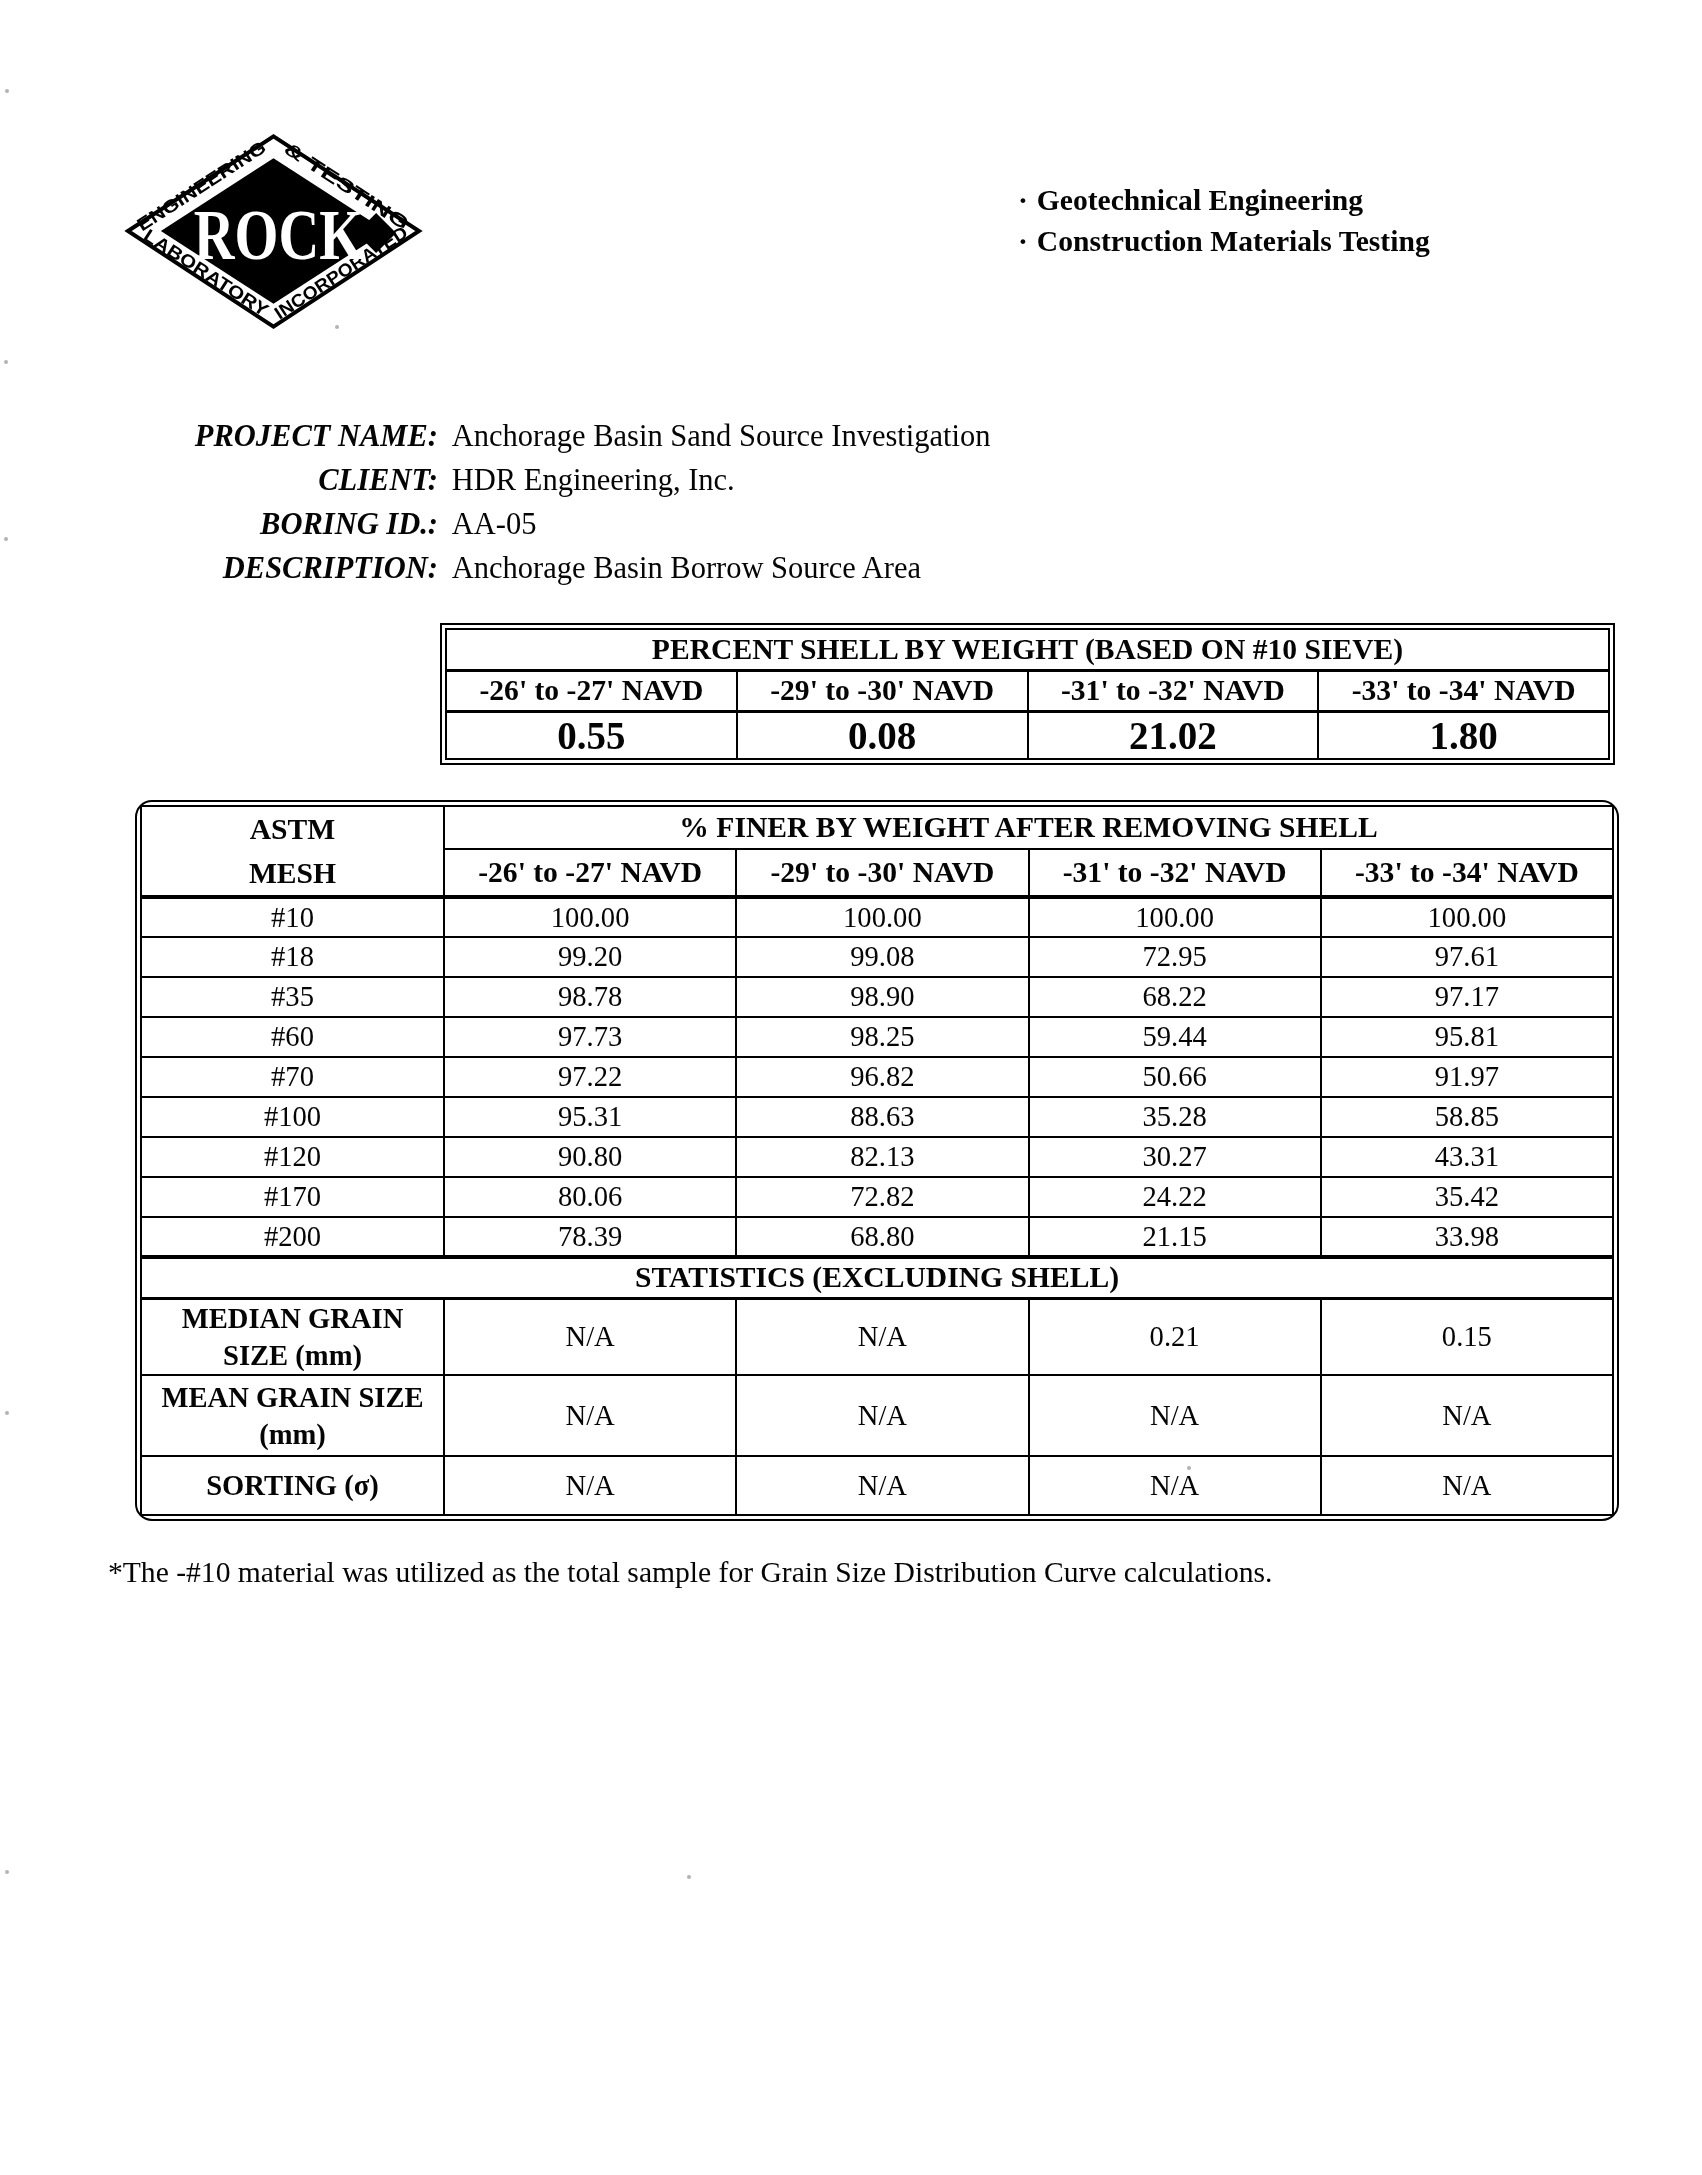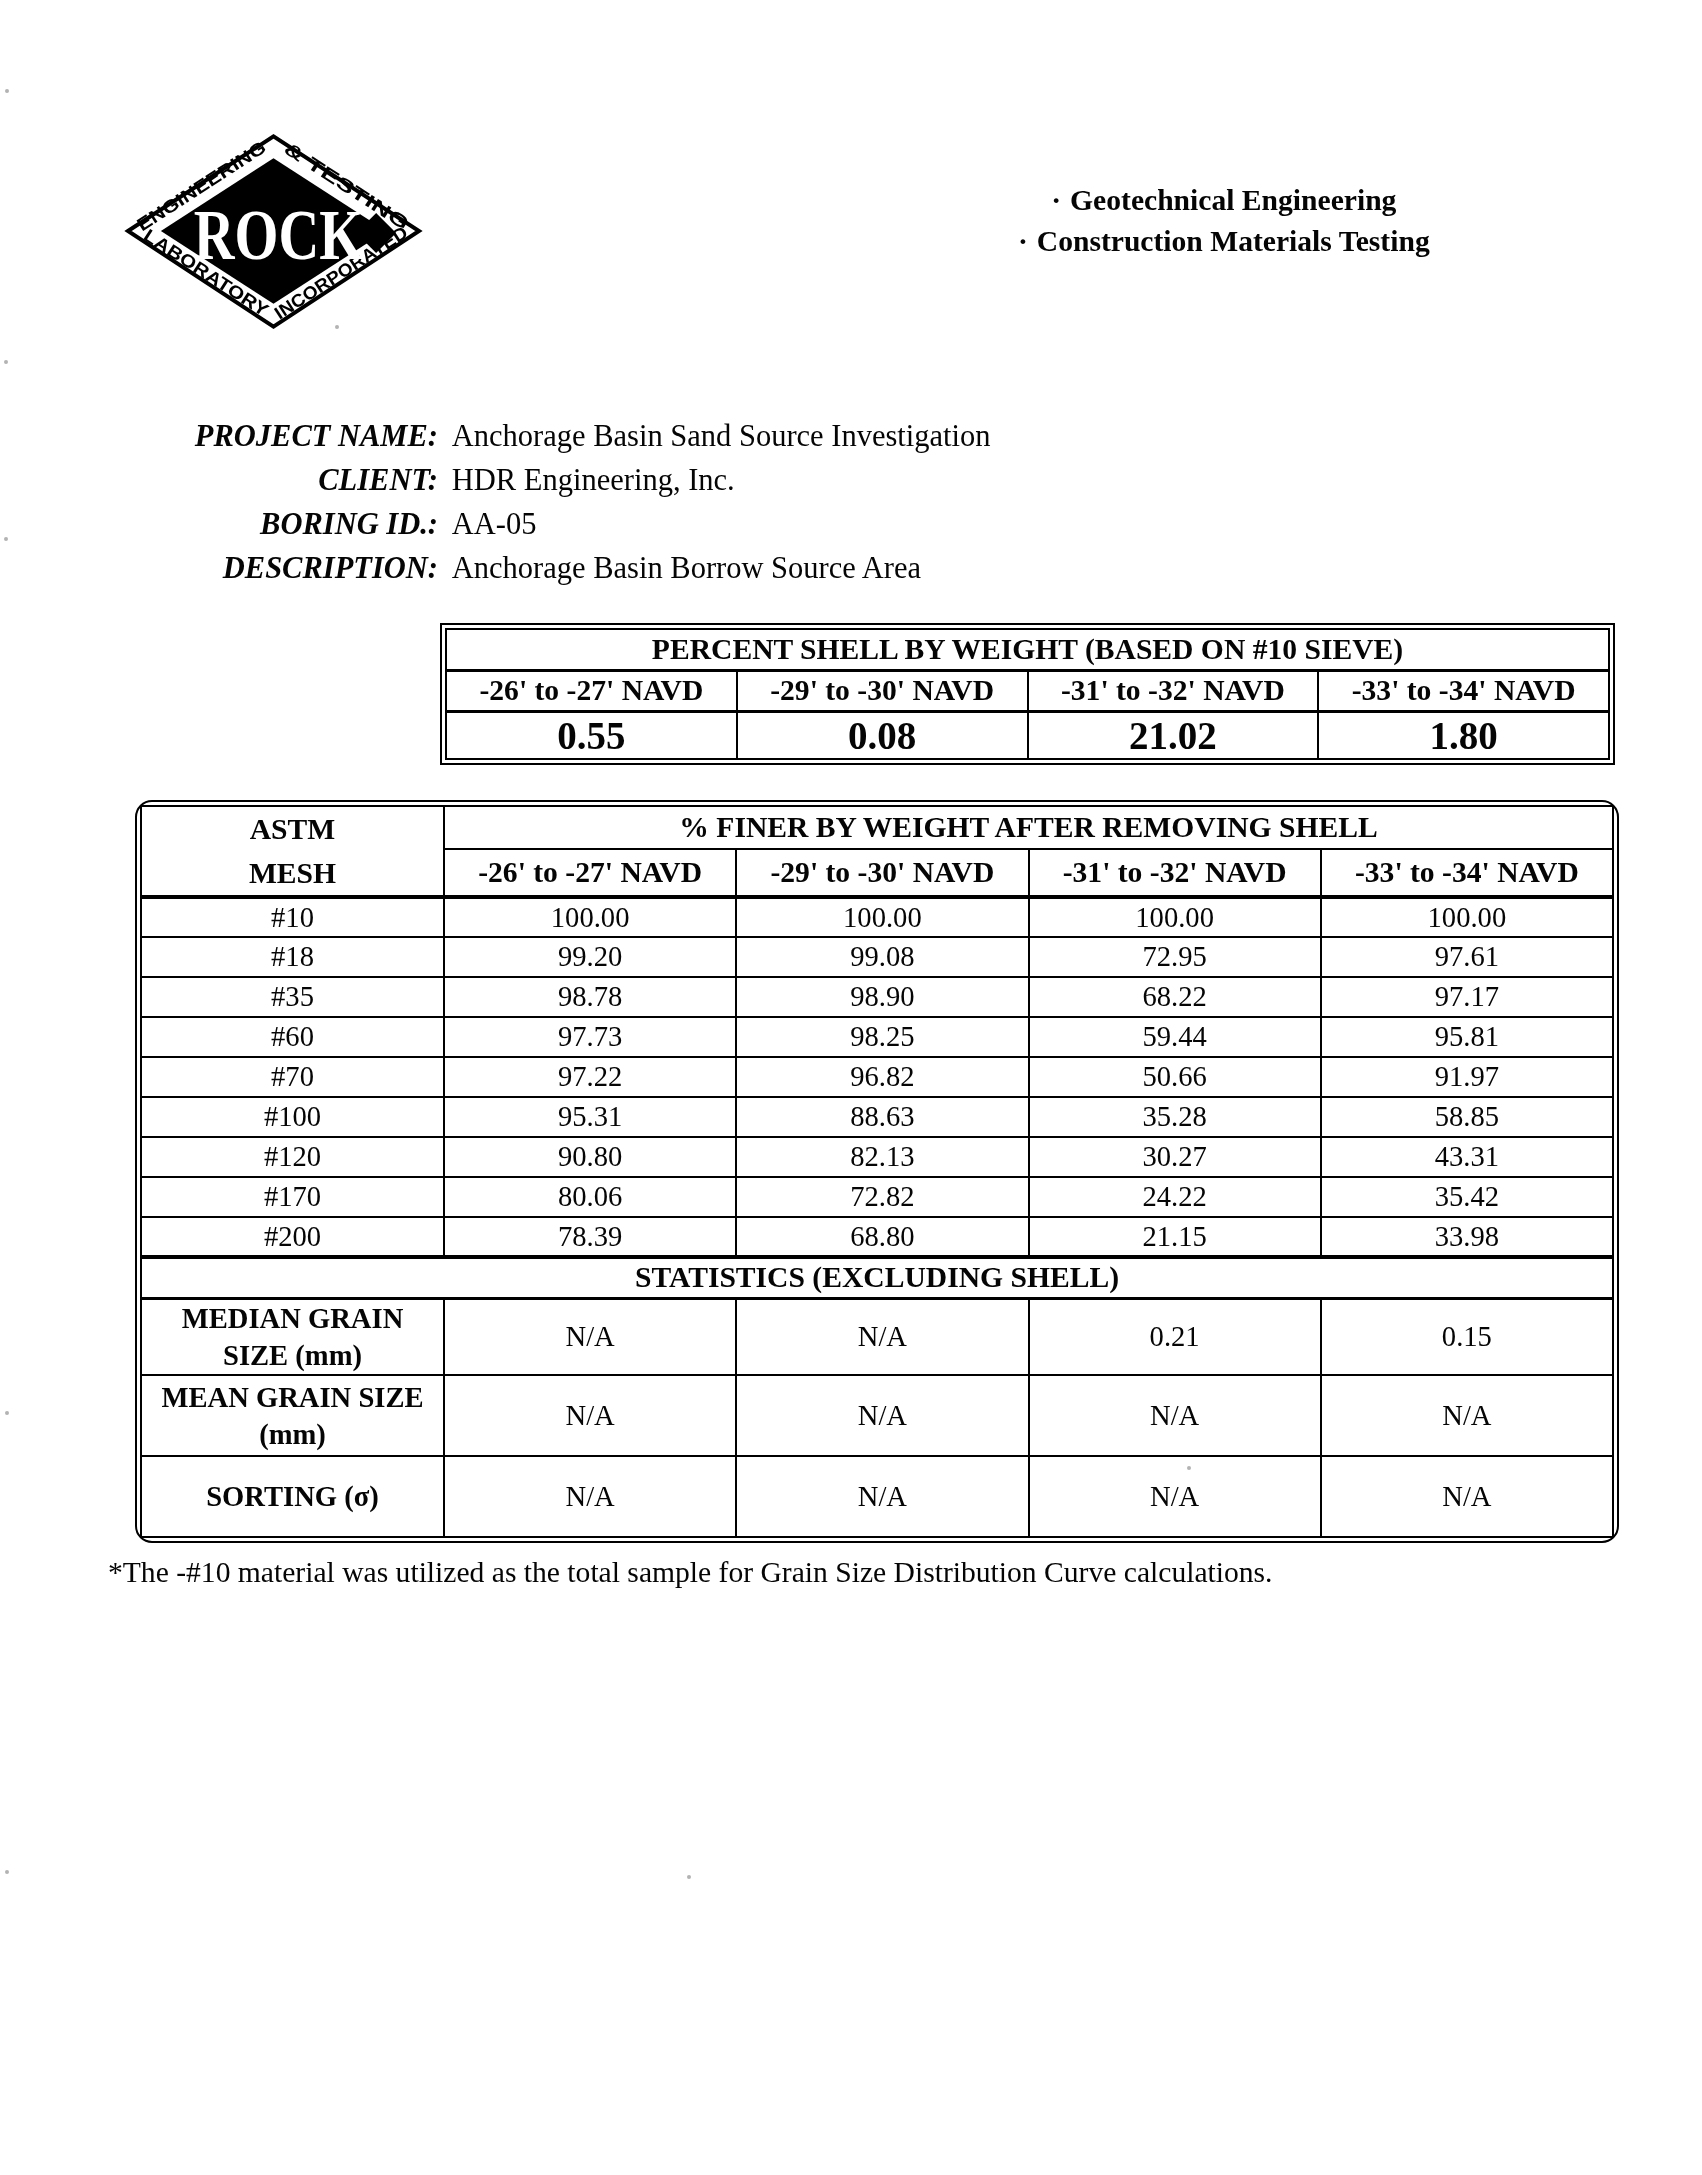--- a/index.html
+++ b/index.html
@@ -4,21 +4,21 @@
 <style>
   * { margin:0; padding:0; box-sizing:border-box; }
   body { background:#e8e8e8; font-family:"Liberation Serif", serif; color:#050505; }
   .page { position:relative; width:1702px; height:2175px; background:#ffffff; overflow:hidden; }
 
   
   .logo { position:absolute; left:124px; top:128px; width:299px; height:207px; }
 
   
   .services { position:absolute; left:1018px; top:180px; }
-  .service { font-weight:bold; font-size:29.6px; line-height:41px; white-space:nowrap;text-align:center; }
+  .service { font-weight:bold; font-size:29.6px; line-height:41px; white-space:nowrap; }
   .service .bullet { display:inline-block; margin-right:8.9px; }
 
   
   .project-info { position:absolute; left:123px; top:419px; display:grid; grid-template-columns:315px auto; column-gap:13.8px; row-gap:8.9px; }
   .pi-label { font-weight:bold; font-size:30.5px; text-align:right; white-space:nowrap;font-style:italic; }
   .pi-value { font-size:30.5px; white-space:nowrap; }
 
   
   .frame { position:absolute; border:2px solid #000; padding:3px; background:#fff; }
   .frame table { border-collapse:collapse; width:100%; table-layout:fixed;padding-left:28px; }
@@ -35,21 +35,21 @@
   .finer-frame .t-title { height:41px; font-weight:bold; font-size:29.6px; }
   .finer-frame .t-head { height:45px; font-weight:bold; font-size:29.6px; }
   .finer-frame .d-row td { height:40px; font-size:28.6px; }
   .finer-frame .d-row.first td { border-top:4.9px solid #000; }
   .finer-frame .banner { height:41px; font-weight:bold; font-size:29.6px; border-top:4.9px solid #000; border-bottom:3.9px solid #000; }
   .finer-frame .stat-label { font-weight:bold; font-size:29.6px; }
   .finer-frame .stat-label span { display:block; line-height:37px; }
   .finer-frame .s-row td { font-size:28.6px; }
   .finer-frame .s-row.r1 td { height:77px; }
   .finer-frame .s-row.r2 td { height:81px; }
-  .finer-frame .s-row.r3 td { height:81px; }
+  .finer-frame .s-row.r3 td { height:59px; }
 
   .footnote { position:absolute; left:108px; top:1556px; font-size:29.6px; white-space:nowrap; }
 
   
   .speck { position:absolute; background:#8a8a8a; border-radius:50%; width:3.9px; height:3.9px; opacity:.65; }
 </style>
 </head>
 <body>
 
 <div class="page">

